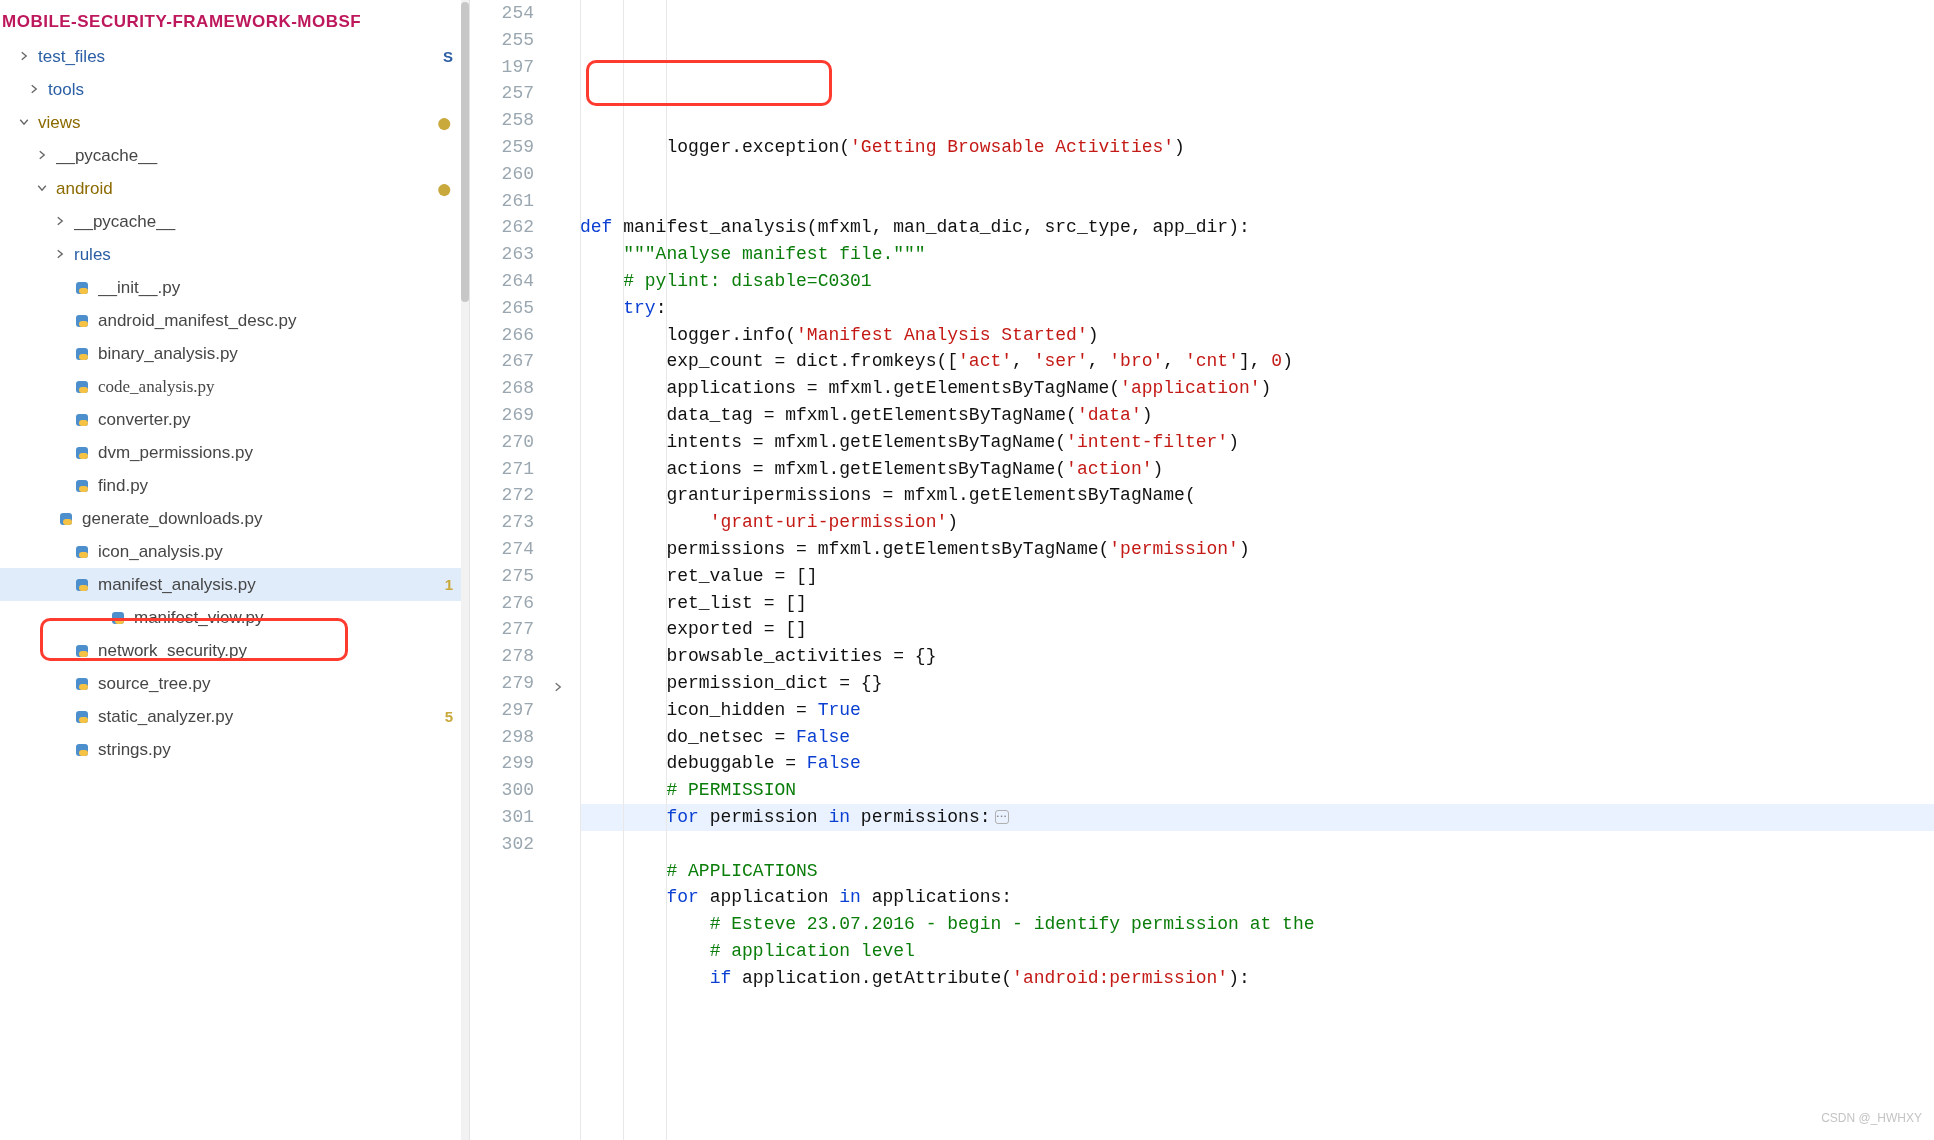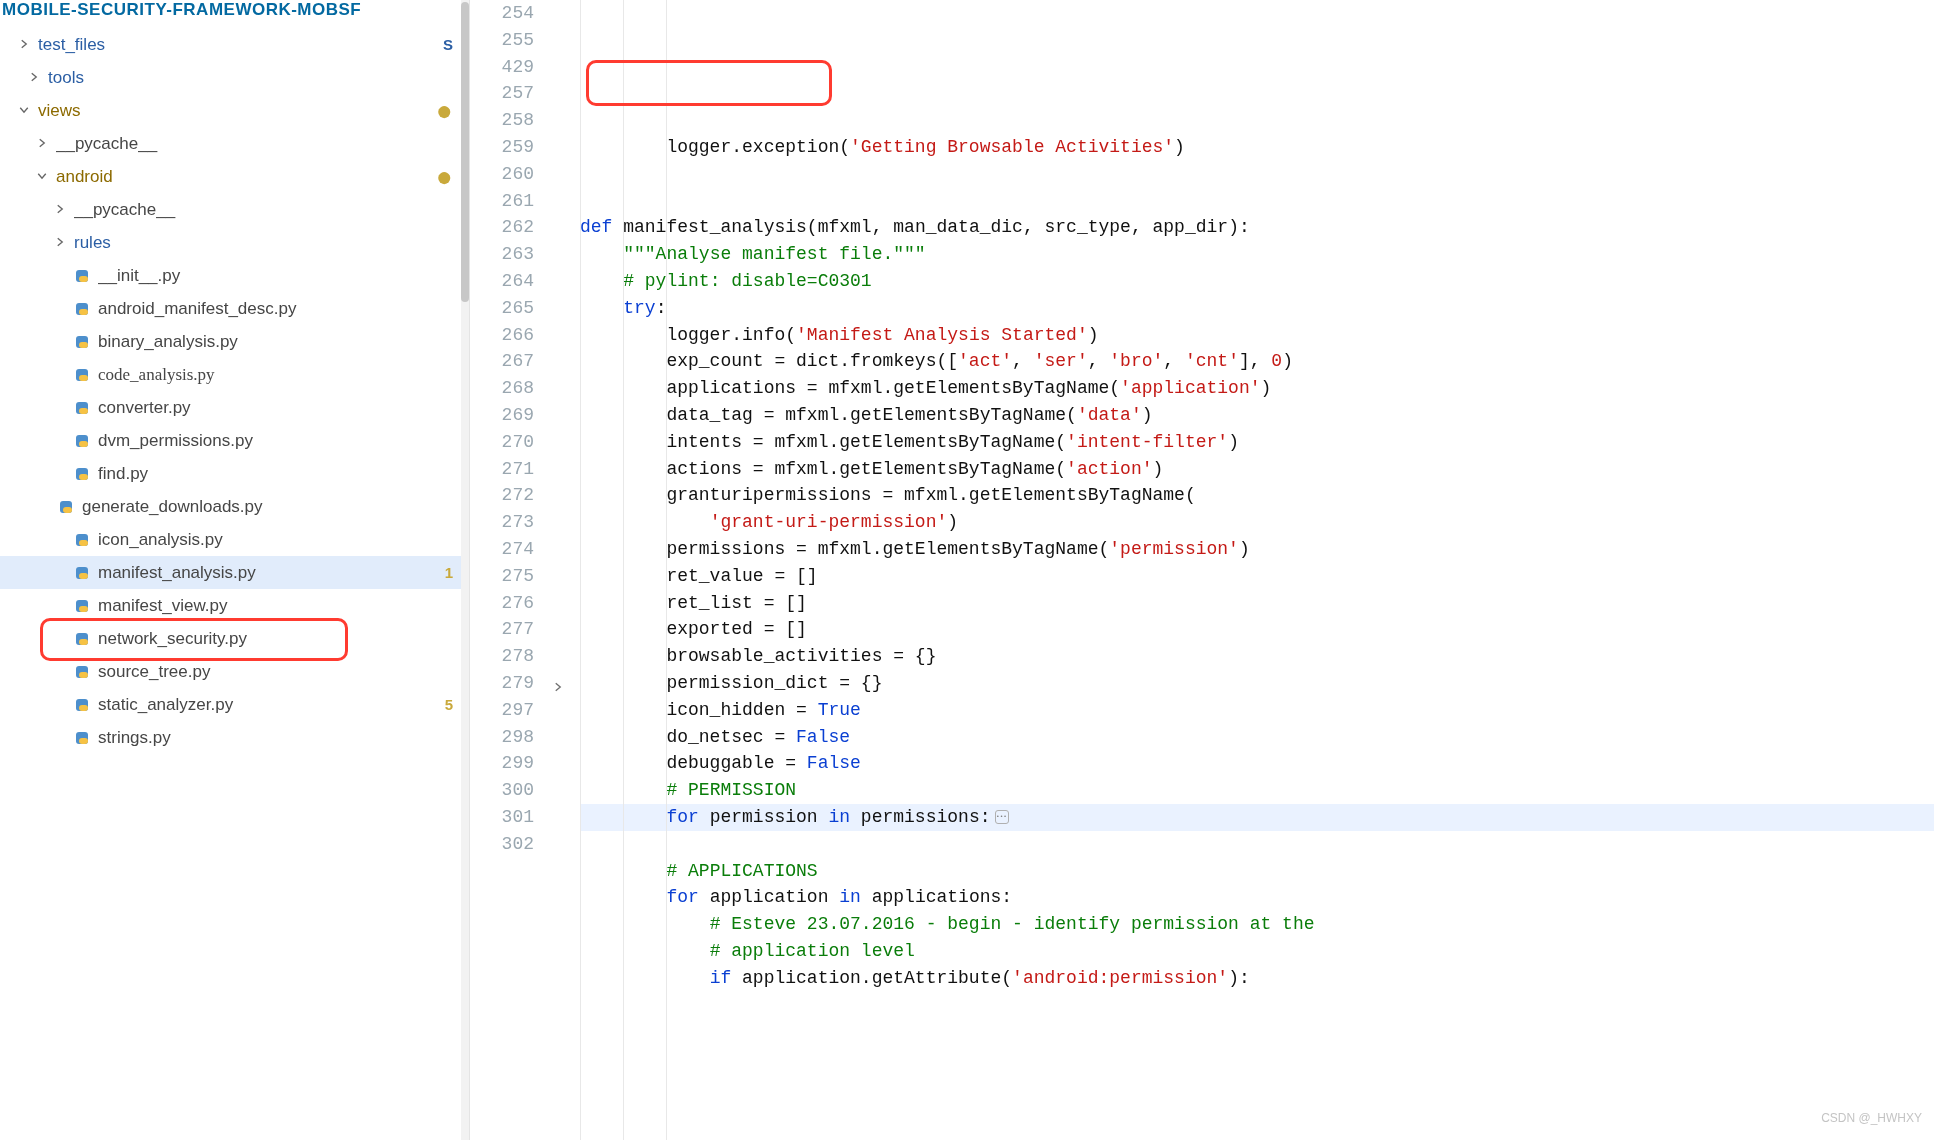--- a/index.html
+++ b/index.html
@@ -17,22 +17,22 @@
   width:470px;
   background:#fff;
   border-right:1px solid #e4e4e4;
   padding-top:0;
   overflow:hidden;
   position:relative;
 }
 .project-title{
   font-size:17px;
   font-weight:700;
-  color:#0369a1;
-  padding:0 0 8px 2px;
+  color:#be185d;
+  padding:12px 0 8px 2px;
   letter-spacing:0.5px;
 }
 .tree{list-style:none;}
 .tree .row{
   display:flex;
   align-items:center;
   height:33px;
   padding-right:16px;
   cursor:pointer;
 }
@@ -323,21 +323,21 @@
         <span class="chev"></span>
         <span class="icon">
           <svg viewBox="0 0 16 16" width="16" height="16">
             <rect x="2" y="2" width="12" height="12" rx="3" fill="#4d8fcc"></rect>
             <rect x="5" y="8" width="9" height="6" rx="3" fill="#f6c244"></rect>
           </svg>
         </span>
         <span class="label py-lbl">manifest_analysis.py</span>
         <span class="badge n1">1</span>
       </li>
-      <li class="row" style="padding-left: 54px;">
+      <li class="row" style="padding-left: 54px; margin-left: 36px;">
         <span class="chev"></span>
         <span class="icon">
           <svg viewBox="0 0 16 16" width="16" height="16">
             <rect x="2" y="2" width="12" height="12" rx="3" fill="#4d8fcc"></rect>
             <rect x="5" y="8" width="9" height="6" rx="3" fill="#f6c244"></rect>
           </svg>
         </span>
         <span class="label py-lbl">manifest_view.py</span>
       </li>
       <li class="row" style="padding-left: 54px;">
@@ -387,21 +387,21 @@
 
   <div class="scrollbar-vert">
     <div class="thumb" style="top:2px;height:300px;"></div>
   </div>
 </div>
 
 <div class="editor">
   <div class="gutter" id="gutter">
       <div class="ln">254</div>
       <div class="ln">255</div>
-      <div class="ln">429</div>
+      <div class="ln">197</div>
       <div class="ln">257</div>
       <div class="ln">258</div>
       <div class="ln">259</div>
       <div class="ln">260</div>
       <div class="ln">261</div>
       <div class="ln">262</div>
       <div class="ln">263</div>
       <div class="ln">264</div>
       <div class="ln">265</div>
       <div class="ln">266</div>

